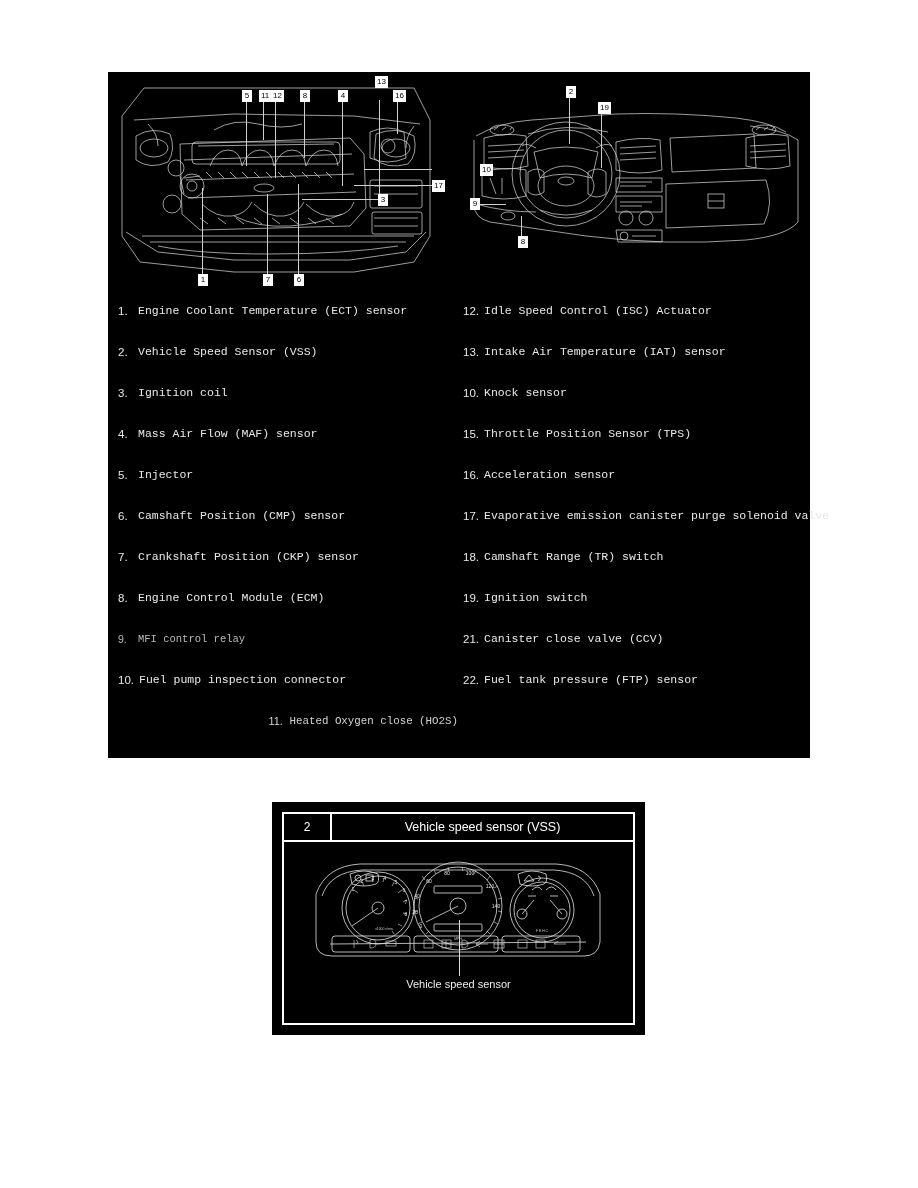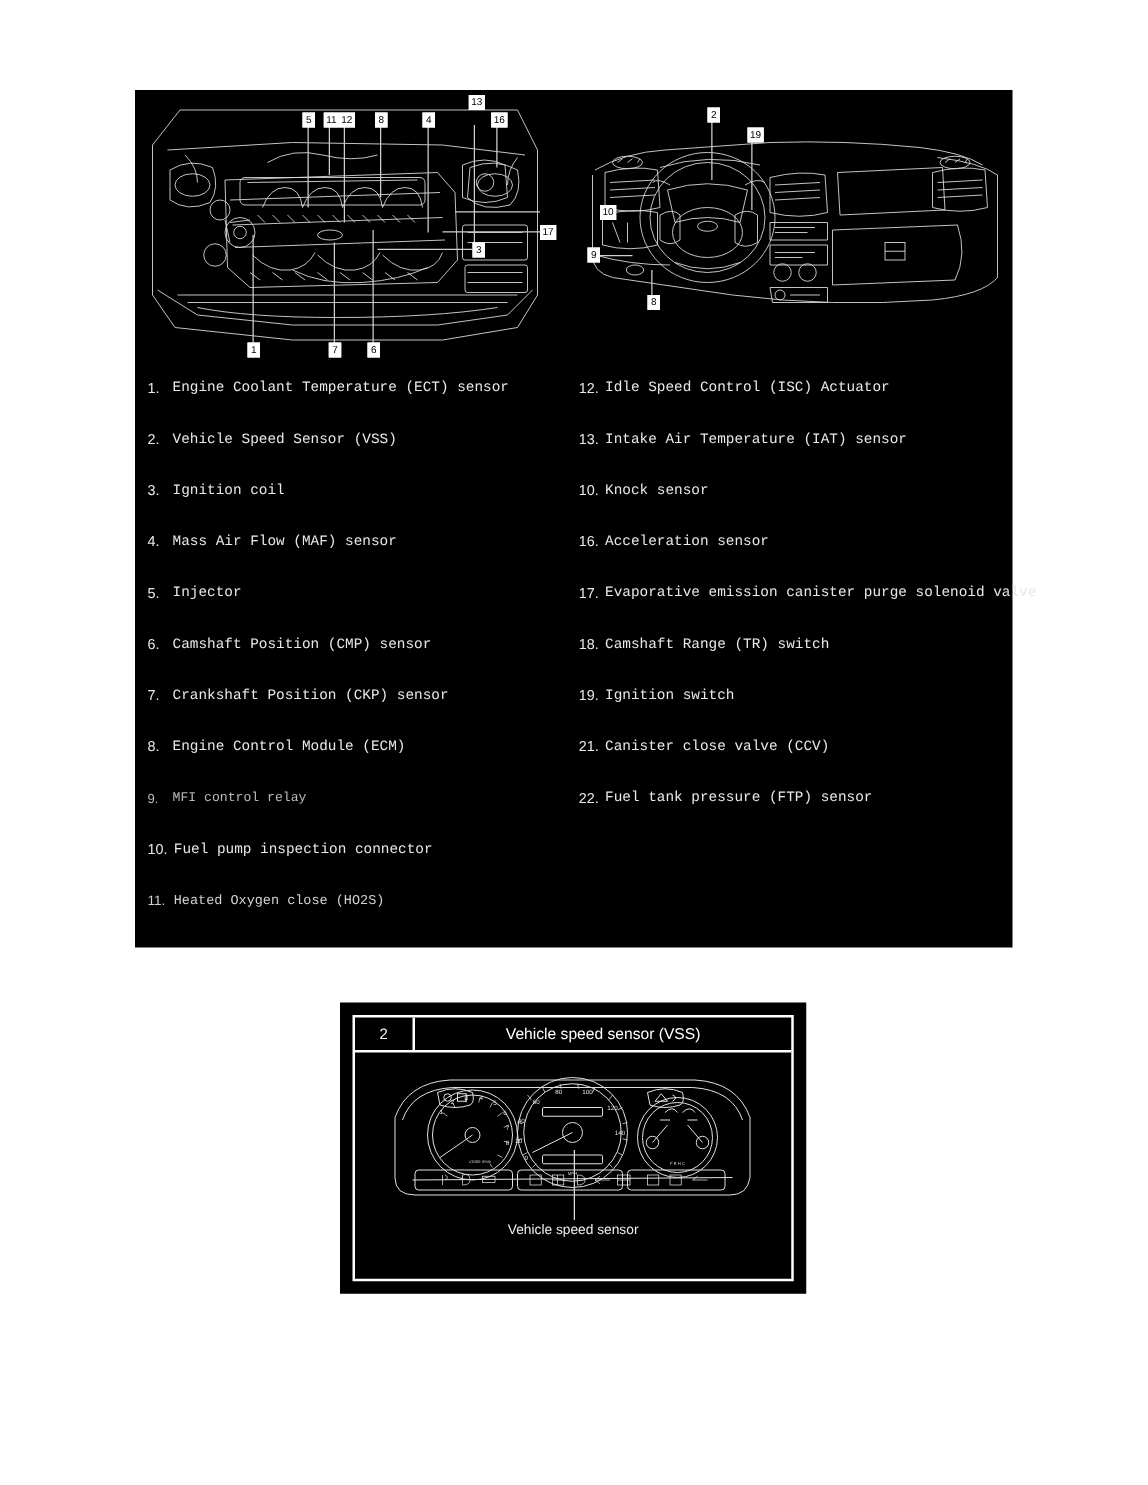--- a/index.html
+++ b/index.html
@@ -85,21 +85,21 @@
   .item-num {
     display: inline-block;
     min-width: 20px;
     flex: 0 0 auto;
   }
   .item-num.wide { min-width: 21px; }
   .item-label { flex: 0 0 auto; font-family: Liberation Mono, monospace; }
 
   
   .dim   { color: #b9b9b9; font-size: 10.5px; }
-  .dim2  { color: #d2d2d2; font-size: 10.8px; }
+  .dim2  { color: #d2d2d2; font-size: 10.8px; justify-content: flex-end; }
 
   
   #detail-panel {
     position: absolute;
     left: 272px;
     top: 802px;
     width: 373px;
     height: 233px;
     background: #000000;
   }
@@ -380,20 +380,24 @@
           <span class="item-num wide">12.</span>
           <span class="item-label">Idle Speed Control (ISC) Actuator</span>
         </div>
         <div class="list-item">
           <span class="item-num wide">13.</span>
           <span class="item-label">Intake Air Temperature (IAT) sensor</span>
         </div>
         <div class="list-item">
           <span class="item-num wide">10.</span>
           <span class="item-label">Knock sensor</span>
+        </div>
+        <div class="list-item">
+          <span class="item-num wide">15.</span>
+          <span class="item-label">Throttle Position Sensor (TPS)</span>
         </div>
         <div class="list-item">
           <span class="item-num wide">16.</span>
           <span class="item-label">Acceleration sensor</span>
         </div>
         <div class="list-item">
           <span class="item-num wide">17.</span>
           <span class="item-label">Evaporative emission canister purge solenoid valve</span>
         </div>
         <div class="list-item">

